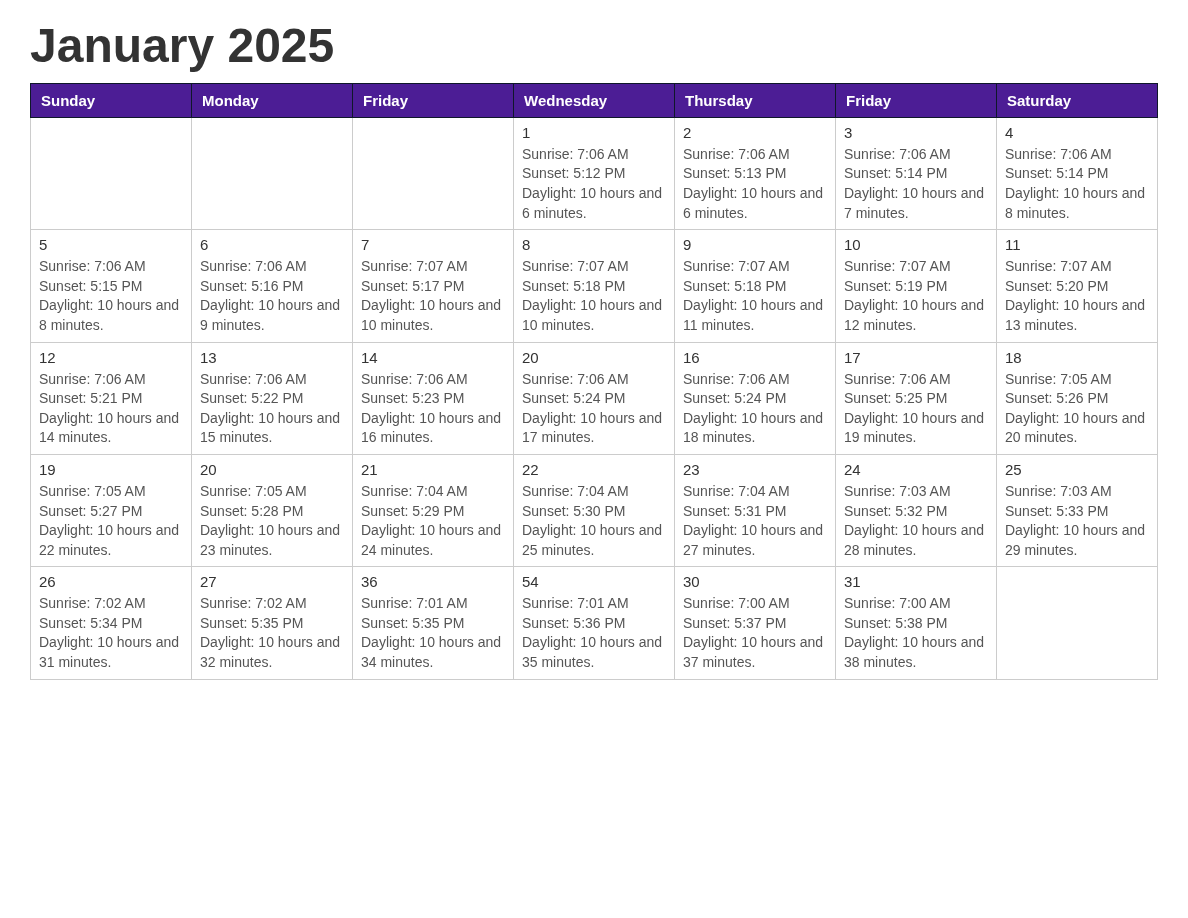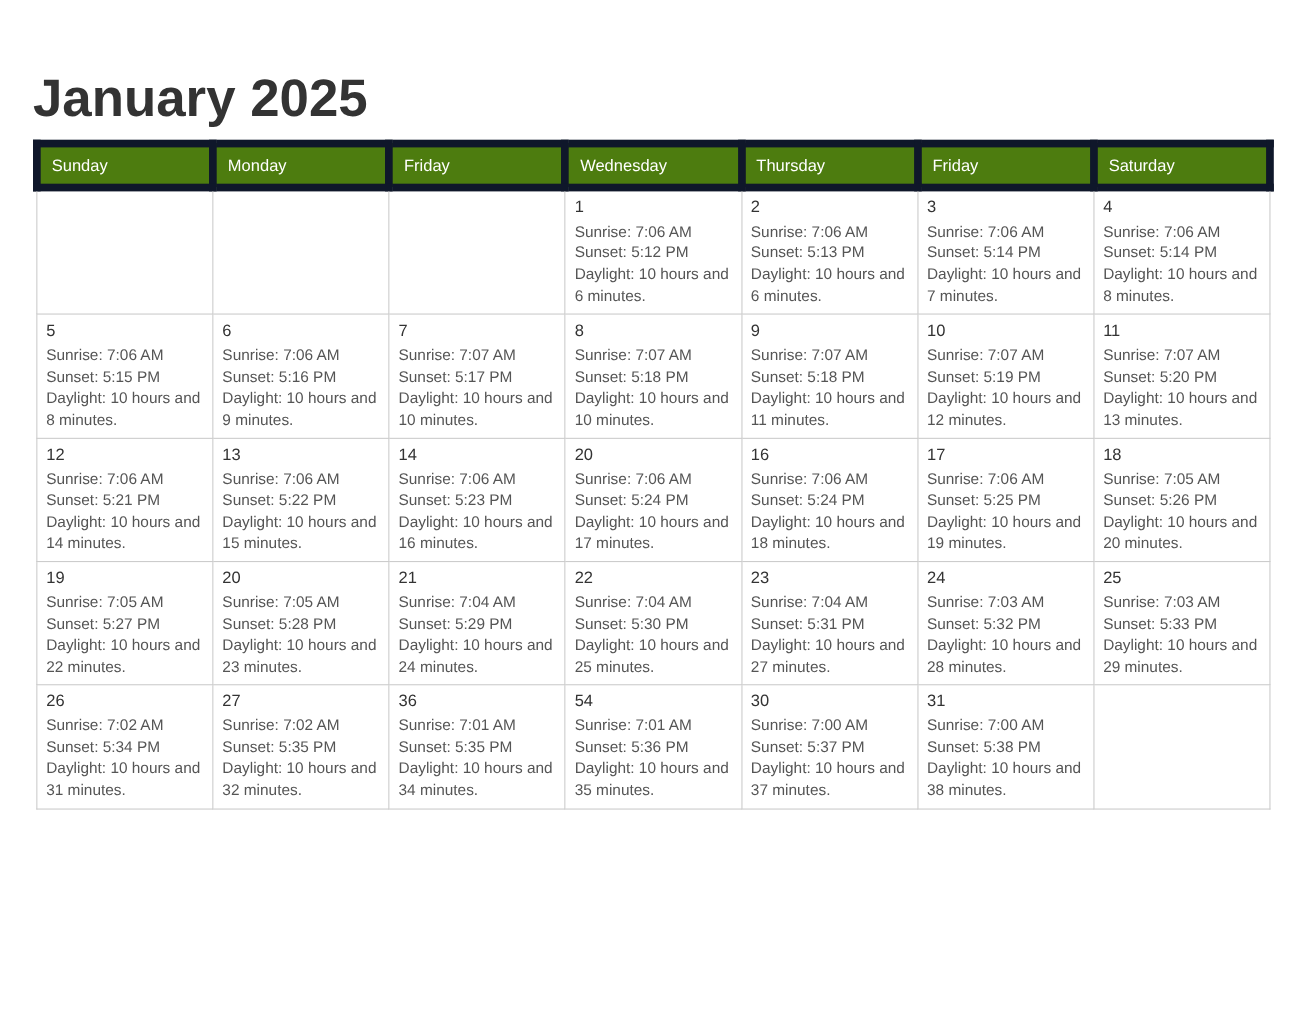--- a/index.html
+++ b/index.html
@@ -26,46 +26,45 @@
       font-weight: bold;
       color: #333;
     }
     .logo-text-blue {
       font-size: 22px;
       font-weight: bold;
       color: #1a6bba;
     }
     .title-block {
       text-align: right;
-      margin-top: 44px;
     }
     .month-title {
       font-size: 48px;
       font-weight: bold;
       color: #333;
       line-height: 1.1;
     }
     .location-title {
       font-size: 20px;
       color: #333;
       margin-top: 4px;
     }
     .calendar {
       width: 100%;
       border-collapse: collapse;
       margin-top: 10px;
     }
     .calendar th {
-      background-color: #4d7c0f;
+      background-color: #4c1d95;
       color: #fff;
       padding: 8px 10px;
       text-align: left;
       font-size: 15px;
-      font-weight: normal;
-      border: 7px solid #0f172a;
+      font-weight: bold;
+      border: 1px solid #0f172a;
     }
     .calendar td {
       border: 1px solid #ccc;
       vertical-align: top;
       padding: 6px 8px;
       width: 14.28%;
       min-height: 100px;
     }
     .day-number {
       font-size: 15px;

